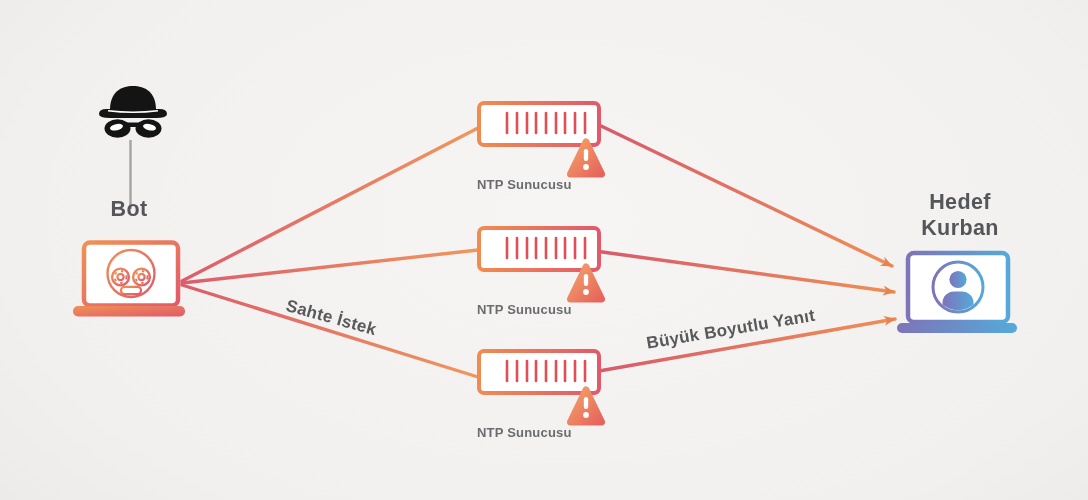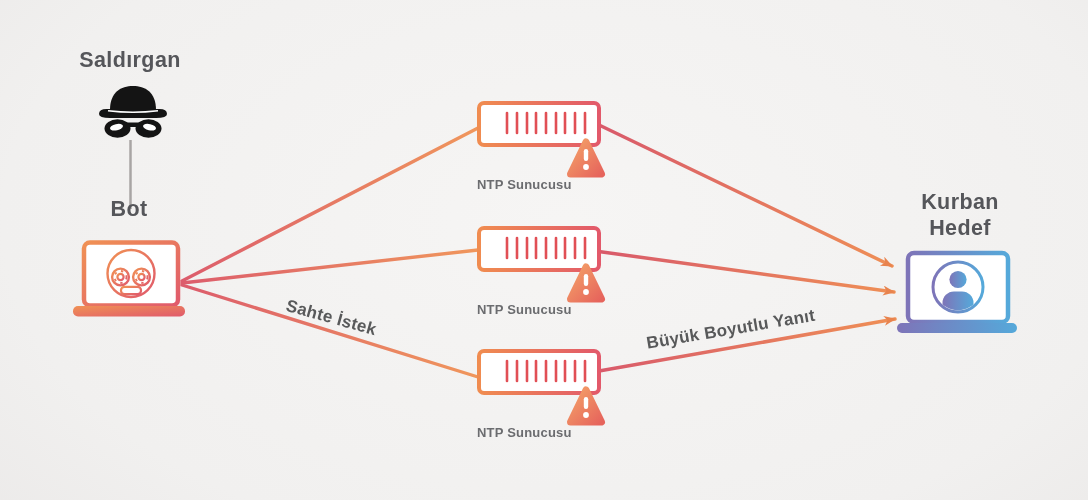--- a/index.html
+++ b/index.html
@@ -86,21 +86,20 @@
 
     <line x1="182" y1="281" x2="478" y2="128" stroke="url(#lgBot)" stroke-width="3.4" stroke-linecap="round"></line>
     <line x1="182" y1="283" x2="478" y2="250" stroke="url(#lgBot)" stroke-width="3.4" stroke-linecap="round"></line>
     <line x1="182" y1="285" x2="478" y2="377" stroke="url(#lgBot)" stroke-width="3.4" stroke-linecap="round"></line>
 
     <line x1="597" y1="124" x2="892" y2="266" stroke="url(#lgSrv)" stroke-width="3.5" stroke-linecap="round" marker-end="url(#arrowOr)"></line>
     <line x1="595" y1="251" x2="894" y2="292" stroke="url(#lgSrv)" stroke-width="3.5" stroke-linecap="round" marker-end="url(#arrowOr)"></line>
     <line x1="599" y1="371" x2="895" y2="319" stroke="url(#lgSrv)" stroke-width="3.5" stroke-linecap="round" marker-end="url(#arrowOr)"></line>
   </svg>
 
-  <div class="node-label" style="left:72px;top:47px;width:116px">Saldırgan</div>
 
   <svg class="abs" style="left:97px;top:84px" width="72" height="56" viewBox="0 0 72 56">
     <g fill="#141414">
       <path d="M13,26 C13,8 24,2 36,2 C48,2 59,8 59,26 L59,27 L13,27 Z"></path>
       <path d="M2,30 Q2,24.5 11,25 L61,25 Q70,24.5 70,30 Q70,34 59,34 L13,34 Q2,34 2,30 Z"></path>
       <path d="M11,26.8 Q36,29.8 61,26.8" fill="none" stroke="#ffffff" stroke-width="1.6"></path>
       <rect x="29" y="38.5" width="14" height="4.5"></rect>
       <ellipse cx="20.5" cy="44.5" rx="13" ry="9.2"></ellipse>
       <ellipse cx="51.5" cy="44.5" rx="13" ry="9.2"></ellipse>
     </g>
@@ -199,22 +198,22 @@
         <circle cx="109" cy="67" r="2.9" fill="#ffffff"></circle>
       </g>
     </svg>
     <div class="srv-label" style="left:0;top:77px">NTP Sunucusu</div>
   </div>
 
   <div class="edge-label request">Sahte İstek</div>
   <div class="edge-label response">Büyük Boyutlu Yanıt</div>
 
   <div class="node-label" style="left:900px;top:189px;width:120px">
+    <div>Hedef</div>
     <div>Kurban</div>
-    <div>Hedef</div>
   </div>
 
   <svg class="abs" style="left:896px;top:250px" width="122" height="84" viewBox="0 0 122 84">
     <defs>
       <clipPath id="vclip">
           <circle cx="62" cy="37" r="23.4"></circle>
         </clipPath>
     </defs>
     <rect x="12" y="3" width="100" height="69" rx="6" fill="#ffffff" stroke="url(#lgLapV)" stroke-width="4.5"></rect>
     <rect x="1" y="73" width="120" height="10" rx="5" fill="url(#lgLapV)"></rect>

